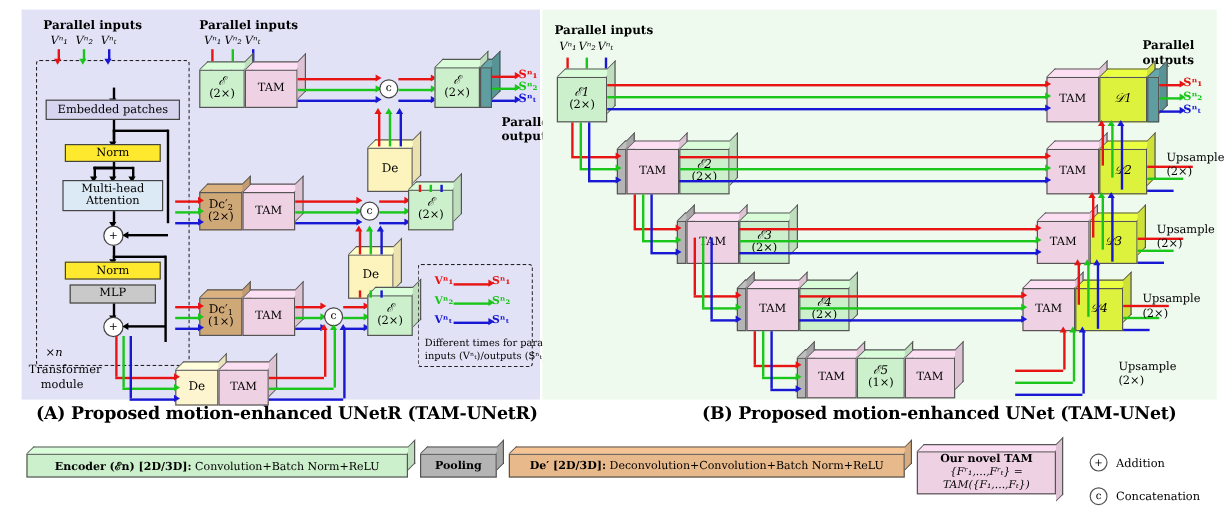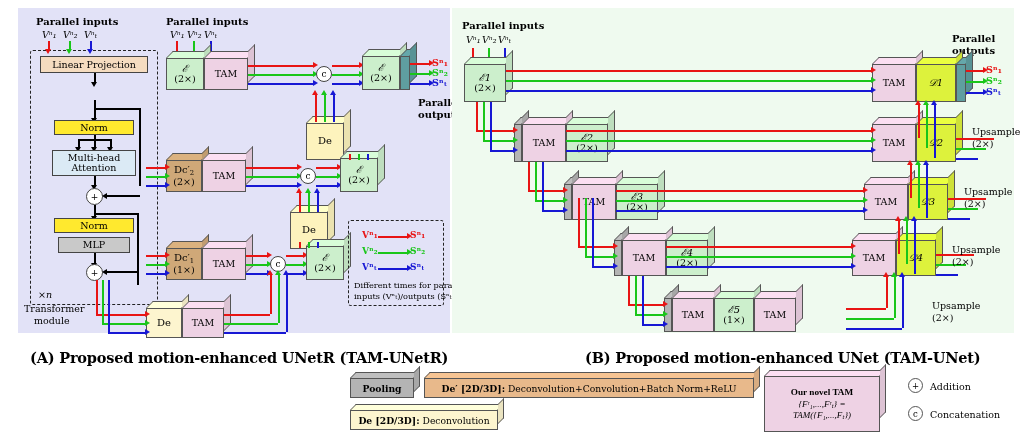--- a/index.html
+++ b/index.html
@@ -12,21 +12,21 @@
   }
   #root { position: relative; width: 1024px; height: 437px; background:#fff; }
 
   
   .panel { position: absolute; }
   #panel-a { left: 18px; top: 8px; width: 432px; height: 325px; background: #e2e2f7; }
   #panel-b { left: 452px; top: 8px; width: 562px; height: 325px; background: #effaef; }
 
   .panel-title {
     position: absolute; font-weight: bold; font-size: 14.5px; color:#000;
-    letter-spacing: -0.2px; white-space: nowrap; margin-top: 13px;
+    letter-spacing: -0.2px; white-space: nowrap;
   }
   #title-a { left: 30px; top: 336px; }
   #title-b { left: 585px; top: 336px; }
 
   
   .lbl { position: absolute; white-space: nowrap; color:#000; }
 
   
   .box3d { position: absolute; }
   .box3d .face {
@@ -100,23 +100,23 @@
       <div class="lbl" style="left: 18px; top: 8px; font-weight: bold; font-size: 10px;">Parallel inputs</div>
       <div class="lbl" style="left: 24px; top: 21px; font-size: 9.5px; font-style: italic;">Vⁿ₁</div>
       <div class="ln vline" style="left: 30px; top: 33px; height: 9px; background: rgb(232, 20, 20);"></div>
       <div class="ah ah-d" style="left: 27.4px; top: 41px; border-top-color: rgb(232, 20, 20);"></div>
       <div class="lbl" style="left: 45px; top: 21px; font-size: 9.5px; font-style: italic;">Vⁿ₂</div>
       <div class="ln vline" style="left: 51px; top: 33px; height: 9px; background: rgb(25, 198, 25);"></div>
       <div class="ah ah-d" style="left: 48.4px; top: 41px; border-top-color: rgb(25, 198, 25);"></div>
       <div class="lbl" style="left: 66px; top: 21px; font-size: 9.5px; font-style: italic;">Vⁿₜ</div>
       <div class="ln vline" style="left: 72px; top: 33px; height: 9px; background: rgb(23, 23, 212);"></div>
       <div class="ah ah-d" style="left: 69.4px; top: 41px; border-top-color: rgb(23, 23, 212);"></div>
-      <div class="rect" style="left: 22px; top: 48px; width: 108px; height: 17px; background: rgb(245, 220, 192);">Linear Projection</div>
       <div class="ln vline" style="left: 76px; top: 65px; height: 10px; background: rgb(0, 0, 0);"></div>
       <div class="ah ah-d" style="left: 73.4px; top: 74px; border-top-color: rgb(0, 0, 0);"></div>
+      <div class="rect" style="left: 20px; top: 75px; width: 112px; height: 17px; background: rgb(213, 213, 239);">Embedded patches</div>
       <div class="ln vline" style="left: 76px; top: 92px; height: 17px; background: rgb(0, 0, 0);"></div>
       <div class="ln" style="left: 76px; top: 100px; width: 46px; height: 2.2px; background: rgb(0, 0, 0);"></div>
       <div class="ln vline" style="left: 121px; top: 100px; height: 78px; background: rgb(0, 0, 0);"></div>
       <div class="ln vline" style="left: 76px; top: 100px; height: 11px; background: rgb(0, 0, 0);"></div>
       <div class="ah ah-d" style="left: 73.4px; top: 110px; border-top-color: rgb(0, 0, 0);"></div>
       <div class="rect" style="left: 36px; top: 112px; width: 80px; height: 15px; background: rgb(255, 233, 46);">Norm</div>
       <div class="ln" style="left: 60px; top: 131px; width: 17.6px; height: 2px; background: rgb(0, 0, 0); display: block;"></div>
       <div class="ln vline" style="left: 60px; top: 131px; height: 9px; background: rgb(0, 0, 0);"></div>
       <div class="ah ah-d" style="left: 57.4px; top: 139px; border-top-color: rgb(0, 0, 0);"></div>
       <div class="ln vline" style="left: 76px; top: 131px; height: 9px; background: rgb(0, 0, 0);"></div>
@@ -660,42 +660,42 @@
       <div class="lbl" style="left: 480px; top: 304px; font-size: 9.5px;">(2×)</div>
     </div>
 
   <div id="overlay-a"></div>
   <div id="overlay-b"></div>
 
   <div class="panel-title" id="title-a">(A) Proposed motion-enhanced UNetR (TAM-UNetR)</div>
   <div class="panel-title" id="title-b">(B) Proposed motion-enhanced UNet (TAM-UNet)</div>
 
   <div id="legend">
+      <div class="lgbox" style="left: 22px; top: 12px; width: 318px; height: 20px;">
+        <div class="face lg-text" style="background: rgb(204, 239, 204);">
+          <span style="padding:0 6px"><b>Encoder (ℰn) [2D/3D]:</b> Convolution+Batch Norm+ReLU</span>
+        </div>
+        <div class="top" style="left: 0px; top: -6px; width: 318px; height: 6px; background: rgb(216, 253, 216); transform: skewX(-45deg); transform-origin: left bottom;"></div>
+        <div class="side" style="left: 318px; top: -6px; width: 6px; height: 20px; background: rgb(190, 222, 190); transform: skewY(-45deg); transform-origin: left bottom;"></div>
+      </div>
       <div class="lgbox" style="left: 350px; top: 12px; width: 64px; height: 20px;">
         <div class="face lg-text" style="background: rgb(180, 180, 180);">
           <span style="padding:0 6px"><b>Pooling</b></span>
         </div>
         <div class="top" style="left: 0px; top: -6px; width: 64px; height: 6px; background: rgb(191, 191, 191); transform: skewX(-45deg); transform-origin: left bottom;"></div>
         <div class="side" style="left: 64px; top: -6px; width: 6px; height: 20px; background: rgb(167, 167, 167); transform: skewY(-45deg); transform-origin: left bottom;"></div>
       </div>
       <div class="lgbox" style="left: 424px; top: 12px; width: 330px; height: 20px;">
         <div class="face lg-text" style="background: rgb(232, 185, 139);">
           <span style="padding:0 6px"><b>De′ [2D/3D]:</b> Deconvolution+Convolution+Batch Norm+ReLU</span>
         </div>
         <div class="top" style="left: 0px; top: -6px; width: 330px; height: 6px; background: rgb(246, 196, 147); transform: skewX(-45deg); transform-origin: left bottom;"></div>
         <div class="side" style="left: 330px; top: -6px; width: 6px; height: 20px; background: rgb(216, 172, 129); transform: skewY(-45deg); transform-origin: left bottom;"></div>
       </div>
-      <div class="lgbox" style="left: 350px; top: 44px; width: 148px; height: 20px;">
-        <div class="face lg-text" style="background: rgb(253, 245, 207);">
-          <span style="padding:0 6px"><b>De [2D/3D]:</b> Deconvolution</span>
-        </div>
-        <div class="top" style="left: 0px; top: -6px; width: 148px; height: 6px; background: rgb(255, 255, 219); transform: skewX(-45deg); transform-origin: left bottom;"></div>
-        <div class="side" style="left: 148px; top: -6px; width: 6px; height: 20px; background: rgb(235, 228, 193); transform: skewY(-45deg); transform-origin: left bottom;"></div>
-      </div>
-      <div class="lgbox" style="left: 764px; top: 10px; width: 116px; height: 56px; font-family: Liberation Serif, serif;">
+      <div class="lgbox" style="left: 764px; top: 10px; width: 116px; height: 36px;">
         <div class="face" style="background: rgb(238, 210, 228); flex-direction: column; line-height: 1.25;">
           <div style="font-weight:bold;font-size:9.2px">Our novel TAM</div>
           <div style="font-size:9px;font-style:italic">{Fʳ₁,...,Fʳₜ}  =</div>
           <div style="font-size:9px;font-style:italic">TAM({F₁,...,Fₜ})</div>
         </div>
         <div class="top" style="left: 0px; top: -6px; width: 116px; height: 6px; background: rgb(252, 223, 242); transform: skewX(-45deg); transform-origin: left bottom;"></div>
         <div class="side" style="left: 116px; top: -6px; width: 6px; height: 48px; background: rgb(221, 195, 212); transform: skewY(-45deg); transform-origin: left bottom;"></div>
       </div>
       <div class="lgcirc" style="left: 908px; top: 12px;">+</div>
       <div class="lglabel" style="left: 930px; top: 15px;">Addition</div>

